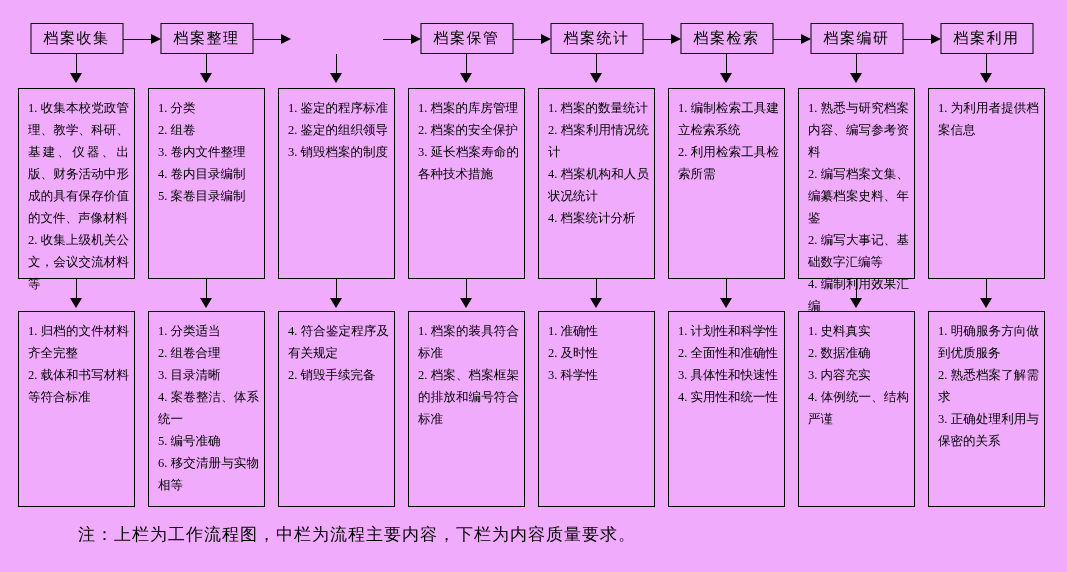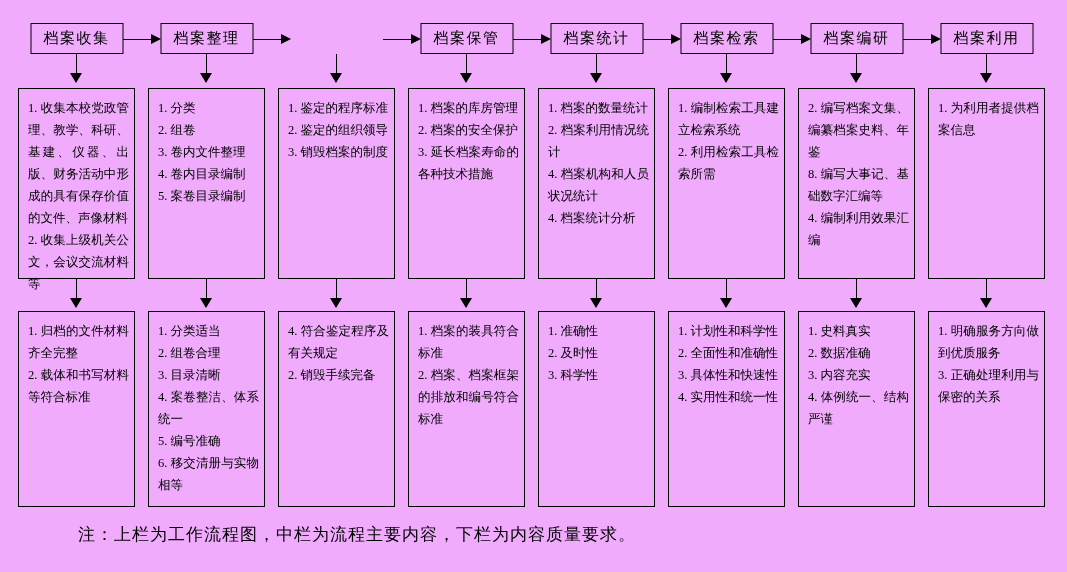--- a/index.html
+++ b/index.html
@@ -254,22 +254,23 @@
       <div class="h-arrow">
         <span class="h-line"></span>
         <span class="h-head"></span>
       </div>
     </div>
     <div class="v-arrow v-arrow-top">
       <span class="v-line"></span>
       <span class="v-head"></span>
     </div>
     <div class="mid-box">
+          <div class="item">1. 熟悉与研究档案内容、编写参考资料</div>
           <div class="item">2. 编写档案文集、编纂档案史料、年鉴</div>
-          <div class="item">8. 编写大事记、基础数字汇编等</div>
+          <div class="item">2. 编写大事记、基础数字汇编等</div>
           <div class="item">4. 编制利用效果汇编</div>
         </div>
     <div class="v-arrow v-arrow-bot">
       <span class="v-line"></span>
       <span class="v-head"></span>
     </div>
     <div class="bottom-box">
           <div class="item">1. 史料真实</div>
           <div class="item">2. 数据准确</div>
           <div class="item">3. 内容充实</div>
@@ -290,18 +291,19 @@
     </div>
     <div class="mid-box">
           <div class="item">1. 为利用者提供档案信息</div>
         </div>
     <div class="v-arrow v-arrow-bot">
       <span class="v-line"></span>
       <span class="v-head"></span>
     </div>
     <div class="bottom-box">
           <div class="item">1. 明确服务方向做到优质服务</div>
+          <div class="item">2. 熟悉档案了解需求</div>
           <div class="item">3. 正确处理利用与保密的关系</div>
         </div>
   </div>
 </div>
   <div class="note">注：上栏为工作流程图，中栏为流程主要内容，下栏为内容质量要求。</div>
 </div>
 
 </body></html>

